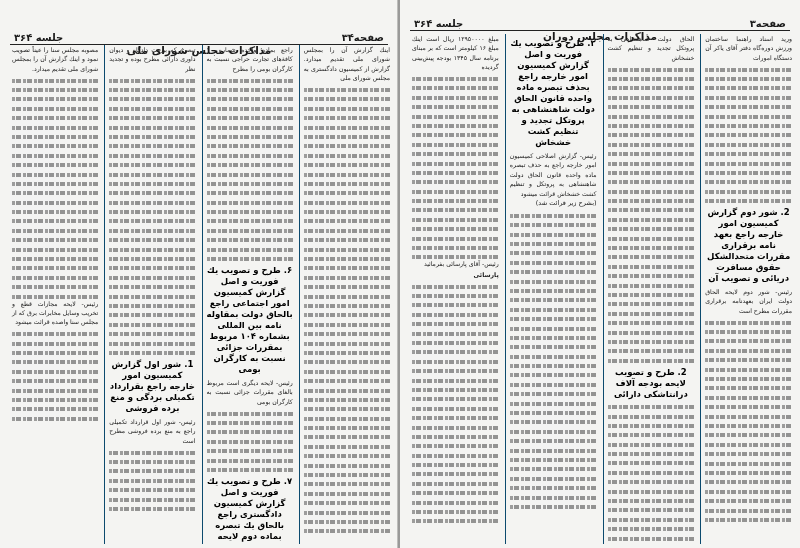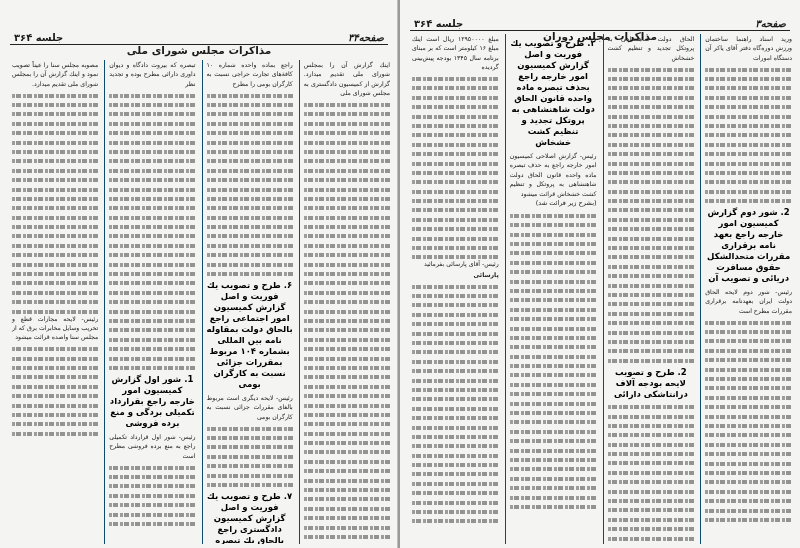--- a/index.html
+++ b/index.html
@@ -4,25 +4,25 @@
 <style>
   html,body{margin:0;padding:0;}
   body{width:800px;height:548px;background:#e9e9e7;position:relative;overflow:hidden;font-family:"DejaVu Sans",sans-serif;color:#1a1a1a;}
   .page{position:absolute;top:0;height:548px;background:#f4f4f2;overflow:hidden;}
   .page.left{left:0;width:398px;}
   .page.right{left:400px;width:400px;}
   .gutter{position:absolute;left:397px;top:0;width:4px;height:548px;background:linear-gradient(90deg,#cfcfcc,#888,#cfcfcc);}
   .hdr{position:absolute;top:28px;left:10px;right:10px;height:16px;border-bottom:1.5px solid #222;direction:rtl;}
   .page.right .hdr{top:14px;}
   .hdr span{position:absolute;top:4px;font-size:10px;font-weight:bold;white-space:nowrap;}
-  .hdr .pg{right:4px;font-style:italic;}
+  .hdr .pg{right:4px;}
   .hdr .title{left:50%;transform:translateX(-50%);font-size:10.5px;margin-top:12px;}
   .hdr .sess{left:4px;}
   .cols{position:absolute;left:8px;right:8px;bottom:4px;display:flex;flex-direction:row-reverse;gap:6px;}
-  .page.left .cols{top:60px;justify-content:flex-end;}
+  .page.left .cols{top:45px;justify-content:flex-end;}
   .page.right .cols{top:34px;}
   .col{flex:1;direction:rtl;text-align:justify;font-size:6.2px;line-height:9.4px;border-left:1px solid #0c4a6e;padding-left:4px;overflow:hidden;}
   .col:last-child{border-left:none;}
   .col p{margin:0 0 1px 0;}
   .line{display:block;height:4px;margin:5.4px 0 0 0;background:repeating-linear-gradient(90deg,#555 0 3px,transparent 3px 4px,#444 4px 9px,transparent 9px 11px);opacity:.55;}
   .head{font-weight:bold;font-size:8.5px;line-height:11px;text-align:center;margin:4px 0 3px;color:#000;}
   .center{text-align:right;font-size:6.5px;}
 </style>
 </head>
 <body>

